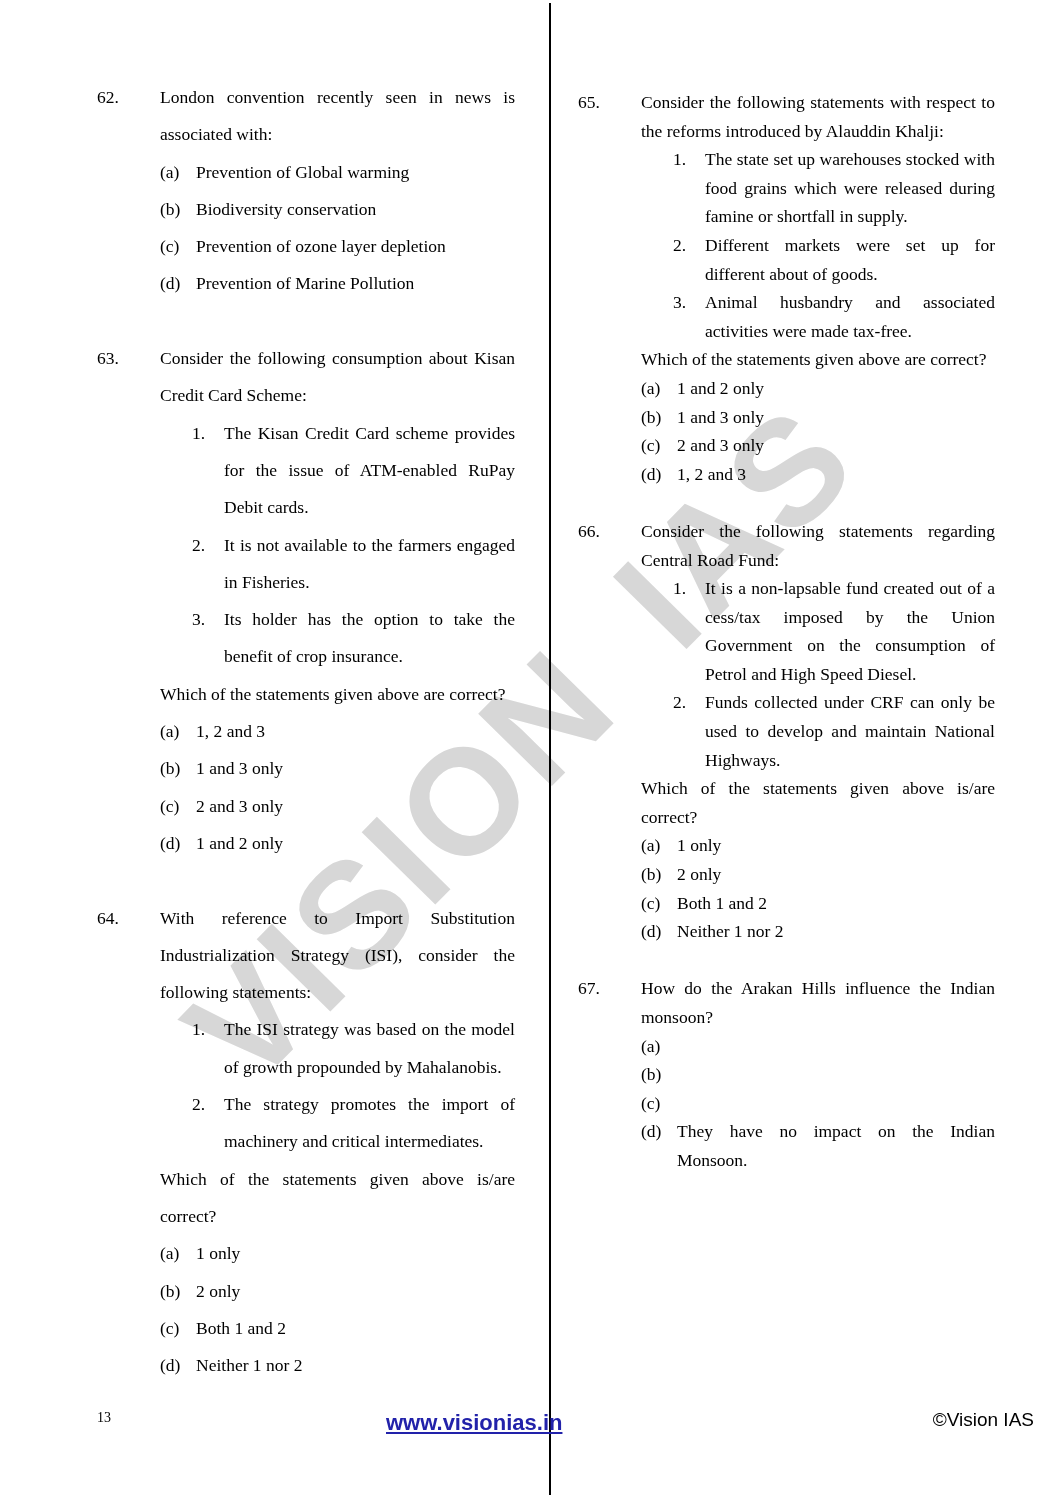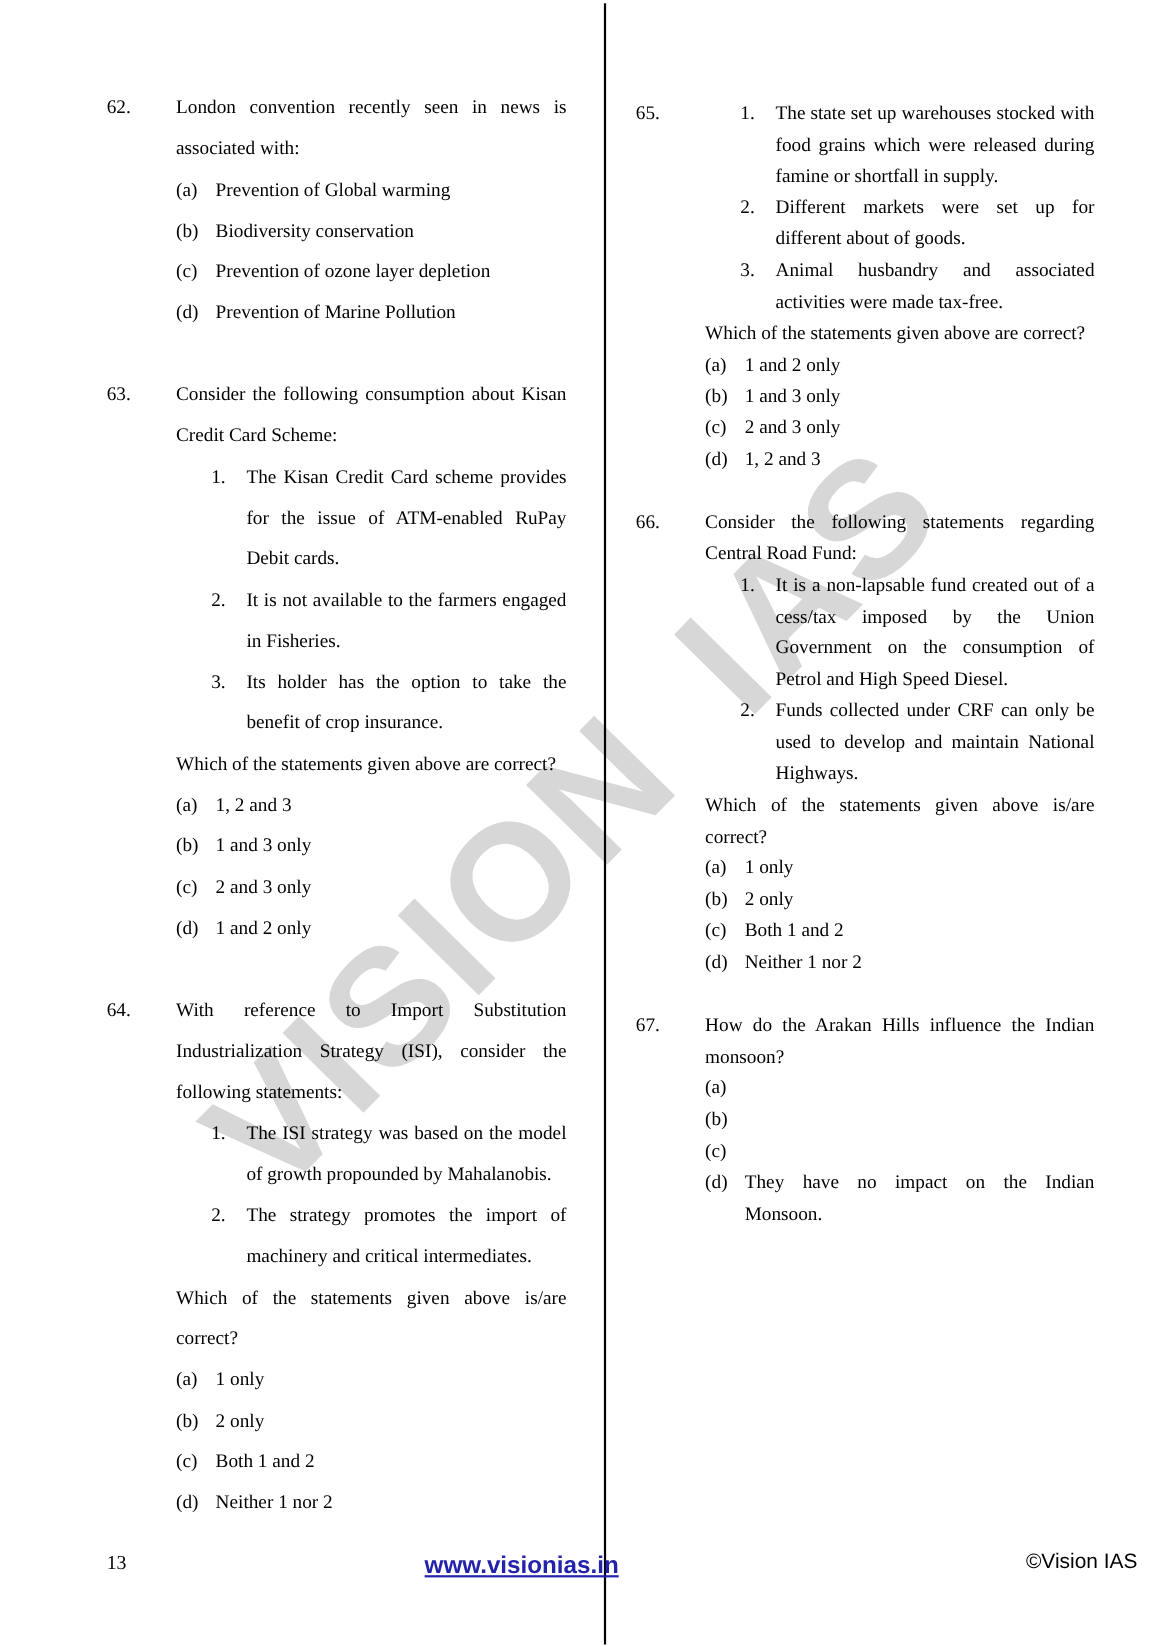--- a/index.html
+++ b/index.html
@@ -27,21 +27,21 @@
   .qnum { width:63px; flex:none; font-weight:normal; }
   .qbody { flex:1; min-width:0; }
   .stem, .closing { text-align:justify; }
   .stmt { display:flex; margin-left:32px; }
   .stmt-num { width:32px; flex:none; }
   .stmt-text { flex:1; min-width:0; text-align:justify; }
   .opt { display:flex; }
   .opt-label { width:36px; flex:none; }
   .opt-text { flex:1; min-width:0; text-align:justify; }
   .footer-page {
-    position:absolute; left:97px; top:1410px; font-size:18px; z-index:2;
+    position:absolute; left:97px; top:1410px; font-size:14px; z-index:2;
   }
   .footer-link {
     position:absolute; left:386px; top:1410px; font-size:22px;
     font-family:"Liberation Sans", sans-serif; font-weight:bold;
     text-decoration:underline; z-index:2; cursor:pointer;
   }
   .footer-copy {
     position:absolute; right:24px; top:1409px; font-size:19px;
     font-family:"Liberation Sans", sans-serif; z-index:2;
   }
@@ -140,20 +140,21 @@
             <span class="opt-label">(d)</span>
             <span class="opt-text">Neither 1 nor 2</span>
           </div>
         </div>
       </section>
     </div>
   <div class="col col-right">
       <section class="question">
         <div class="qnum">65.</div>
         <div class="qbody">
+          <div class="stem">Consider the following statements with respect to the reforms introduced by Alauddin Khalji:</div>
           <div class="stmt">
             <span class="stmt-num">1.</span>
             <span class="stmt-text">The state set up warehouses stocked with food grains which were released during famine or shortfall in supply.</span>
           </div>
           <div class="stmt">
             <span class="stmt-num">2.</span>
             <span class="stmt-text">Different markets were set up for different about of goods.</span>
           </div>
           <div class="stmt">
             <span class="stmt-num">3.</span>

